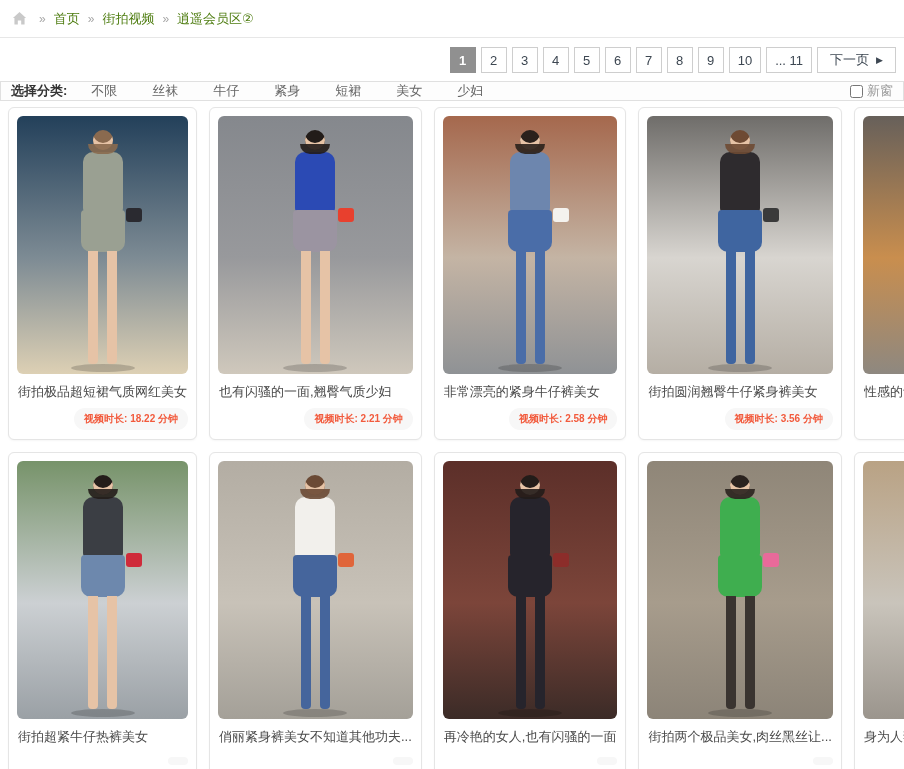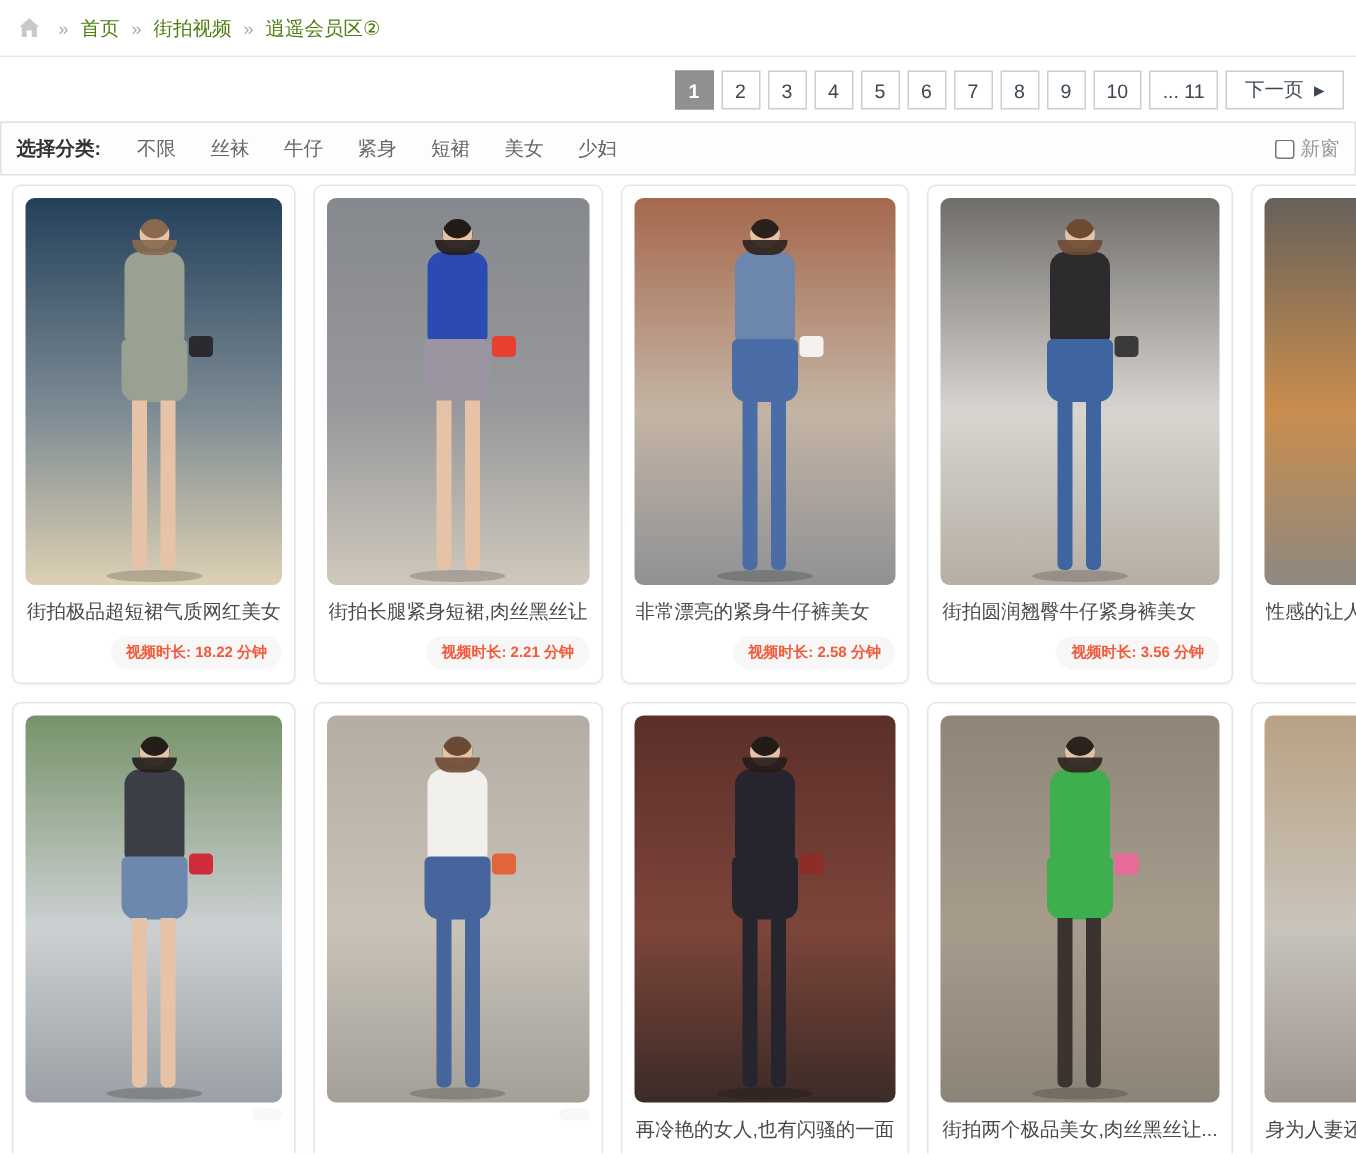--- a/index.html
+++ b/index.html
@@ -31,26 +31,26 @@
     min-width:26px; height:26px; padding:0 8px;
     border:1px solid #cecece; background:#fff;
     color:#3d4752; text-decoration:none; cursor:pointer;
     font-size:13px;
   }
   .page-btn.active { background:#909090; border-color:#909090; color:#fff; font-weight:bold; }
   .page-btn.next { padding:0 12px; gap:7px; }
   .next-arrow { font-size:9px; color:#3d4752; }
   
   .filter-bar {
-    height:36px; display:flex; align-items:center;
+    height:20px; display:flex; align-items:center;
     border:1px solid #e0e0e0; background:#fdfdfd;
     padding:0 10px;
   }
   .filter-label { color:#333; font-weight:bold; margin-right:24px; }
-  .filter-cats { display:flex; gap:23px; }
+  .filter-cats { display:flex; gap:35px; }
   .filter-item { color:#666; text-decoration:none; cursor:pointer; }
   .newwin {
     margin-left:auto; display:flex; align-items:center; gap:4px;
     color:#999; cursor:pointer;padding-left:24px;
   }
   .newwin input { width:13px; height:13px; cursor:pointer; }
   
   .grid {
     display:grid; grid-template-columns:repeat(5,1fr);
     gap:12px; padding:4px 8px 0 8px; margin-top:2px;
@@ -186,21 +186,21 @@
           <div class="fig-torso"></div>
           <div class="fig-hips"></div>
           <div class="fig-legs">
             <div class="fig-leg"></div>
             <div class="fig-leg"></div>
           </div>
           <div class="fig-bag"></div>
         </div>
         <div class="fig-shadow"></div>
       </div>
-      <h3 class="title">街拍长腿紧身短裙,肉丝黑丝让</h3>
+      <h3 class="title">也有闪骚的一面,翘臀气质少妇</h3>
       <div class="meta">
         <span class="pill"><b>视频时长:</b> <b>2.21</b> <b>分钟</b></span>
       </div>
     </article>
     <article class="card" style="--scene-top: #a5684d; --scene-mid: #c4b4a4; --scene-bottom: #8f9295; --hair: #2a211c; --top: #6d86ae; --bottom: #4a6da8; --legs: #4a6da8; --accent: #f4f2ee;">
       <div class="photo">
         <div class="fig">
           <div class="fig-head"></div>
           <div class="fig-hairfall"></div>
           <div class="fig-torso"></div>
@@ -256,39 +256,41 @@
           <div class="fig-torso"></div>
           <div class="fig-hips"></div>
           <div class="fig-legs">
             <div class="fig-leg"></div>
             <div class="fig-leg"></div>
           </div>
           <div class="fig-bag"></div>
         </div>
         <div class="fig-shadow"></div>
       </div>
+      <h3 class="title">街拍超紧牛仔热裤美女</h3>
       <div class="meta">
         <span class="pill">  </span>
       </div>
     </article>
     <article class="card" style="--scene-top: #b3ada3; --scene-mid: #c8c2b8; --scene-bottom: #a4a098; --hair: #6b4a35; --top: #f2f0ec; --bottom: #45659c; --legs: #45659c; --accent: #e0653a;">
       <div class="photo">
         <div class="fig">
           <div class="fig-head"></div>
           <div class="fig-hairfall"></div>
           <div class="fig-torso"></div>
           <div class="fig-hips"></div>
           <div class="fig-legs">
             <div class="fig-leg"></div>
             <div class="fig-leg"></div>
           </div>
           <div class="fig-bag"></div>
         </div>
         <div class="fig-shadow"></div>
       </div>
+      <h3 class="title">俏丽紧身裤美女不知道其他功夫...</h3>
       <div class="meta">
         <span class="pill">  </span>
       </div>
     </article>
     <article class="card" style="--scene-top: #5c2f29; --scene-mid: #7c453a; --scene-bottom: #3b2b27; --hair: #221c19; --top: #26242c; --bottom: #26242c; --legs: #26242c; --accent: #8c2d2a;">
       <div class="photo">
         <div class="fig">
           <div class="fig-head"></div>
           <div class="fig-hairfall"></div>
           <div class="fig-torso"></div>

